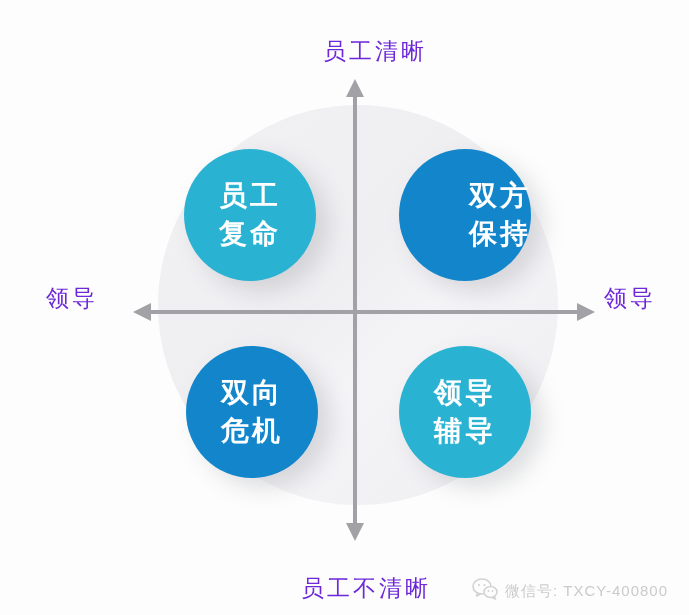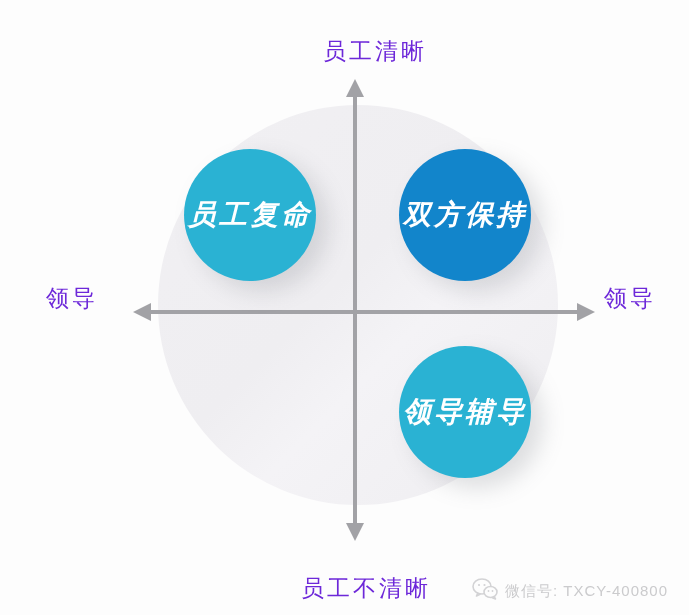--- a/index.html
+++ b/index.html
@@ -71,31 +71,30 @@
   .label-left   { left: 72px;  top: 281px; transform: translateX(-50%); }
   .label-right  { left: 630px; top: 281px; transform: translateX(-50%); }
 
   
   .q-circle {
     position: absolute;
     width: 132px;
     height: 132px;
     border-radius: 50%;
     display: flex;
-    flex-direction: row;
+    flex-direction: column;
     align-items: center;
     justify-content: center;
     color: #ffffff;
     font-size: 28px;
     font-weight: bold;
     line-height: 38px;
     letter-spacing: 3px;
     text-align: center;
     box-shadow: 12px 10px 22px rgba(110, 115, 125, 0.22);
-    font-style: italic;
   }
   .q-tl { left: 184px; top: 149px; }
   .q-tr { left: 399px; top: 149px; }
   .q-bl { left: 186px; top: 346px; }
   .q-br { left: 399px; top: 346px; }
 
   
   .watermark {
     position: absolute;
     left: 471px;
@@ -134,25 +133,29 @@
 
   <div class="axis-label label-side label-right">
     <div>领导</div>
   </div>
 
   <div class="q-circle q-tl" style="background-color: rgb(42, 178, 211);">
     <div>员工</div>
     <div>复命</div>
   </div>
 
-  <div class="q-circle q-tr" style="background-color: rgb(18, 133, 203);">
+  <div class="q-circle q-tr" style="background-color: rgb(18, 133, 203); align-items: flex-end;">
     <div>双方</div>
     <div>保持</div>
   </div>
 
+  <div class="q-circle q-bl" style="background-color: rgb(18, 133, 203);">
+    <div>双向</div>
+    <div>危机</div>
+  </div>
 
   <div class="q-circle q-br" style="background-color: rgb(42, 178, 211);">
     <div>领导</div>
     <div>辅导</div>
   </div>
 
   <div class="watermark">
     <span>
       <svg width="28" height="24" viewBox="0 0 28 24" fill="none">
         <ellipse cx="11" cy="9.5" rx="9" ry="7.5" stroke="#d3d3d5" stroke-width="1.6"></ellipse>

